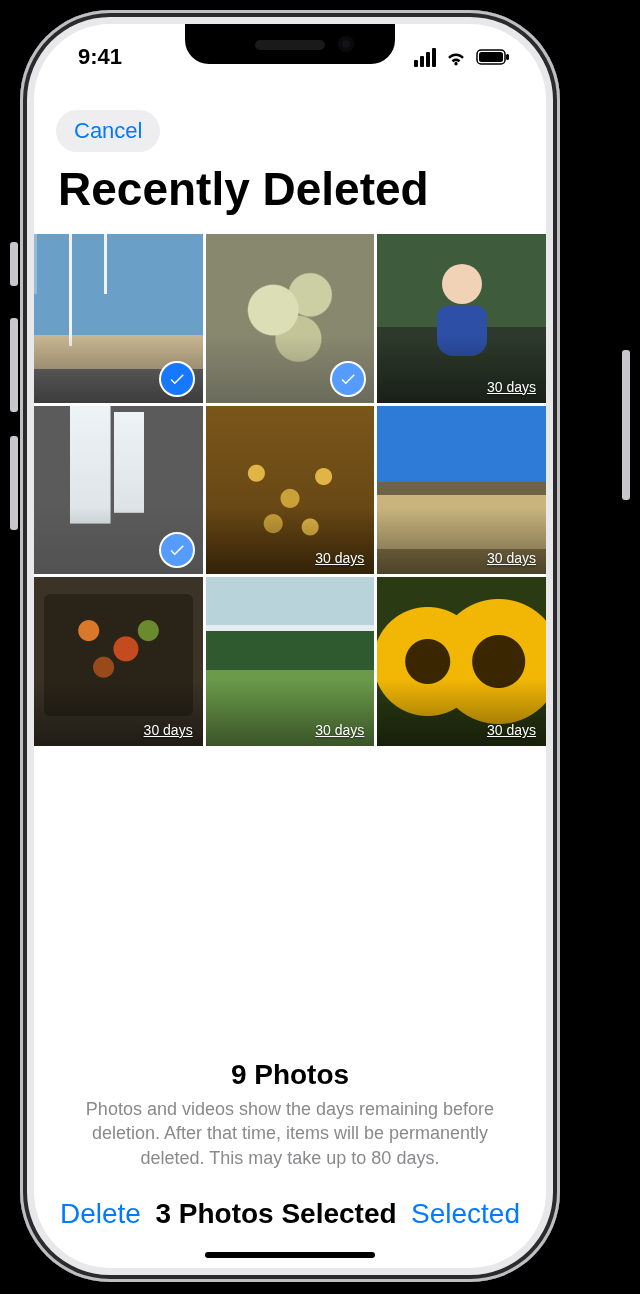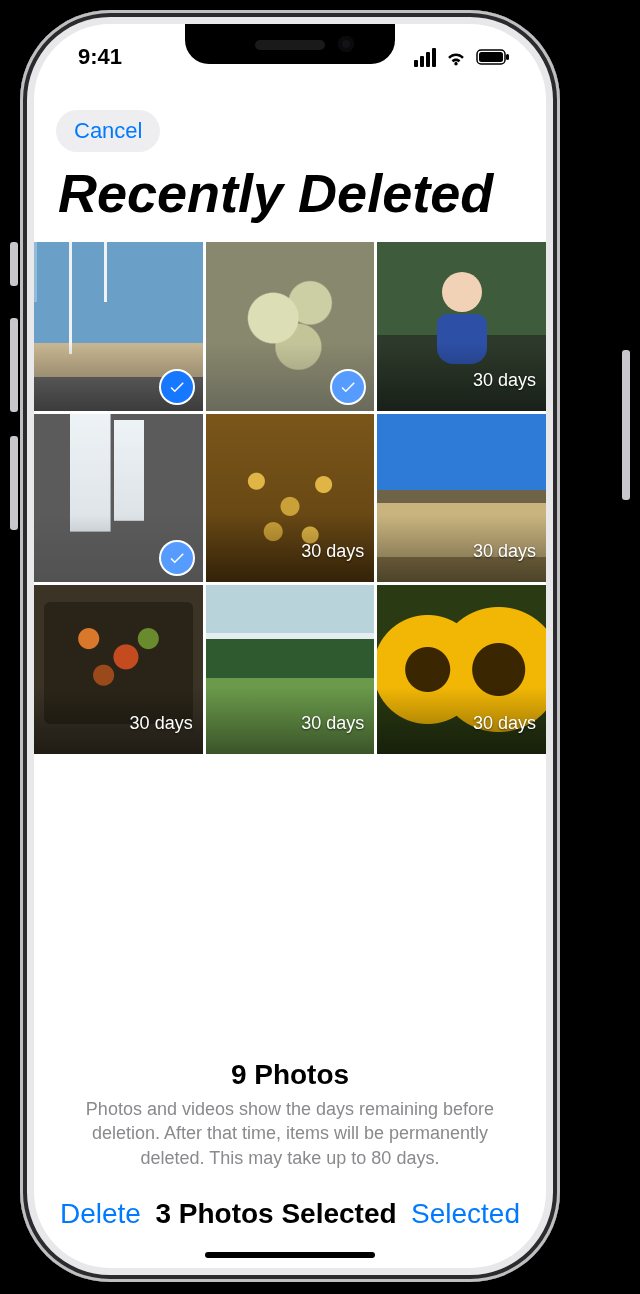--- a/index.html
+++ b/index.html
@@ -71,41 +71,41 @@
   
   .navbar {
     display: flex; justify-content: flex-start; padding: 30px 22px 6px;
   }
   .cancel {
     background: #eeeef0; color: #007aff;
     font-size: 22px; padding: 8px 18px; border-radius: 22px;
     font-weight: 400;
   }
   .title {
-    font-size: 54px; font-weight: 700; padding: 4px 24px 18px; font-style: italic;
+    font-size: 46px; font-weight: 700; padding: 4px 24px 18px;
   }
 
   
   .grid {
     display: grid;
     grid-template-columns: repeat(3, 1fr);
     gap: 3px;
   }
   .tile {
     position: relative; aspect-ratio: 1/1; overflow: hidden;
     background: #777;
   }
   .tile .fill { position:absolute; inset:0; }
   .tile .bottom-shade {
     position:absolute; left:0; right:0; bottom:0; height:40%;
     background: linear-gradient(to top, rgba(0,0,0,.45), rgba(0,0,0,0));
   }
   .tile .days {
-    position:absolute; right:10px; bottom:20px;
-    color:#fff; font-size:18px; text-shadow:0 1px 2px rgba(0,0,0,.6);
+    position:absolute; right:10px; bottom:8px;
+    color:#fff; font-size:14px; text-shadow:0 1px 2px rgba(0,0,0,.6);text-decoration:underline;
   }
   .tile .check {
     position:absolute; right:10px; bottom:8px;
     width:32px; height:32px; border-radius:50%;
     background:#1677ff; display:flex; align-items:center; justify-content:center;
     box-shadow: 0 0 0 2px #fff;
   }
   .tile .check svg { width:18px; height:18px; }
   .tile.selected::after {
     content:""; position:absolute; inset:0; background:rgba(255,255,255,.28);

